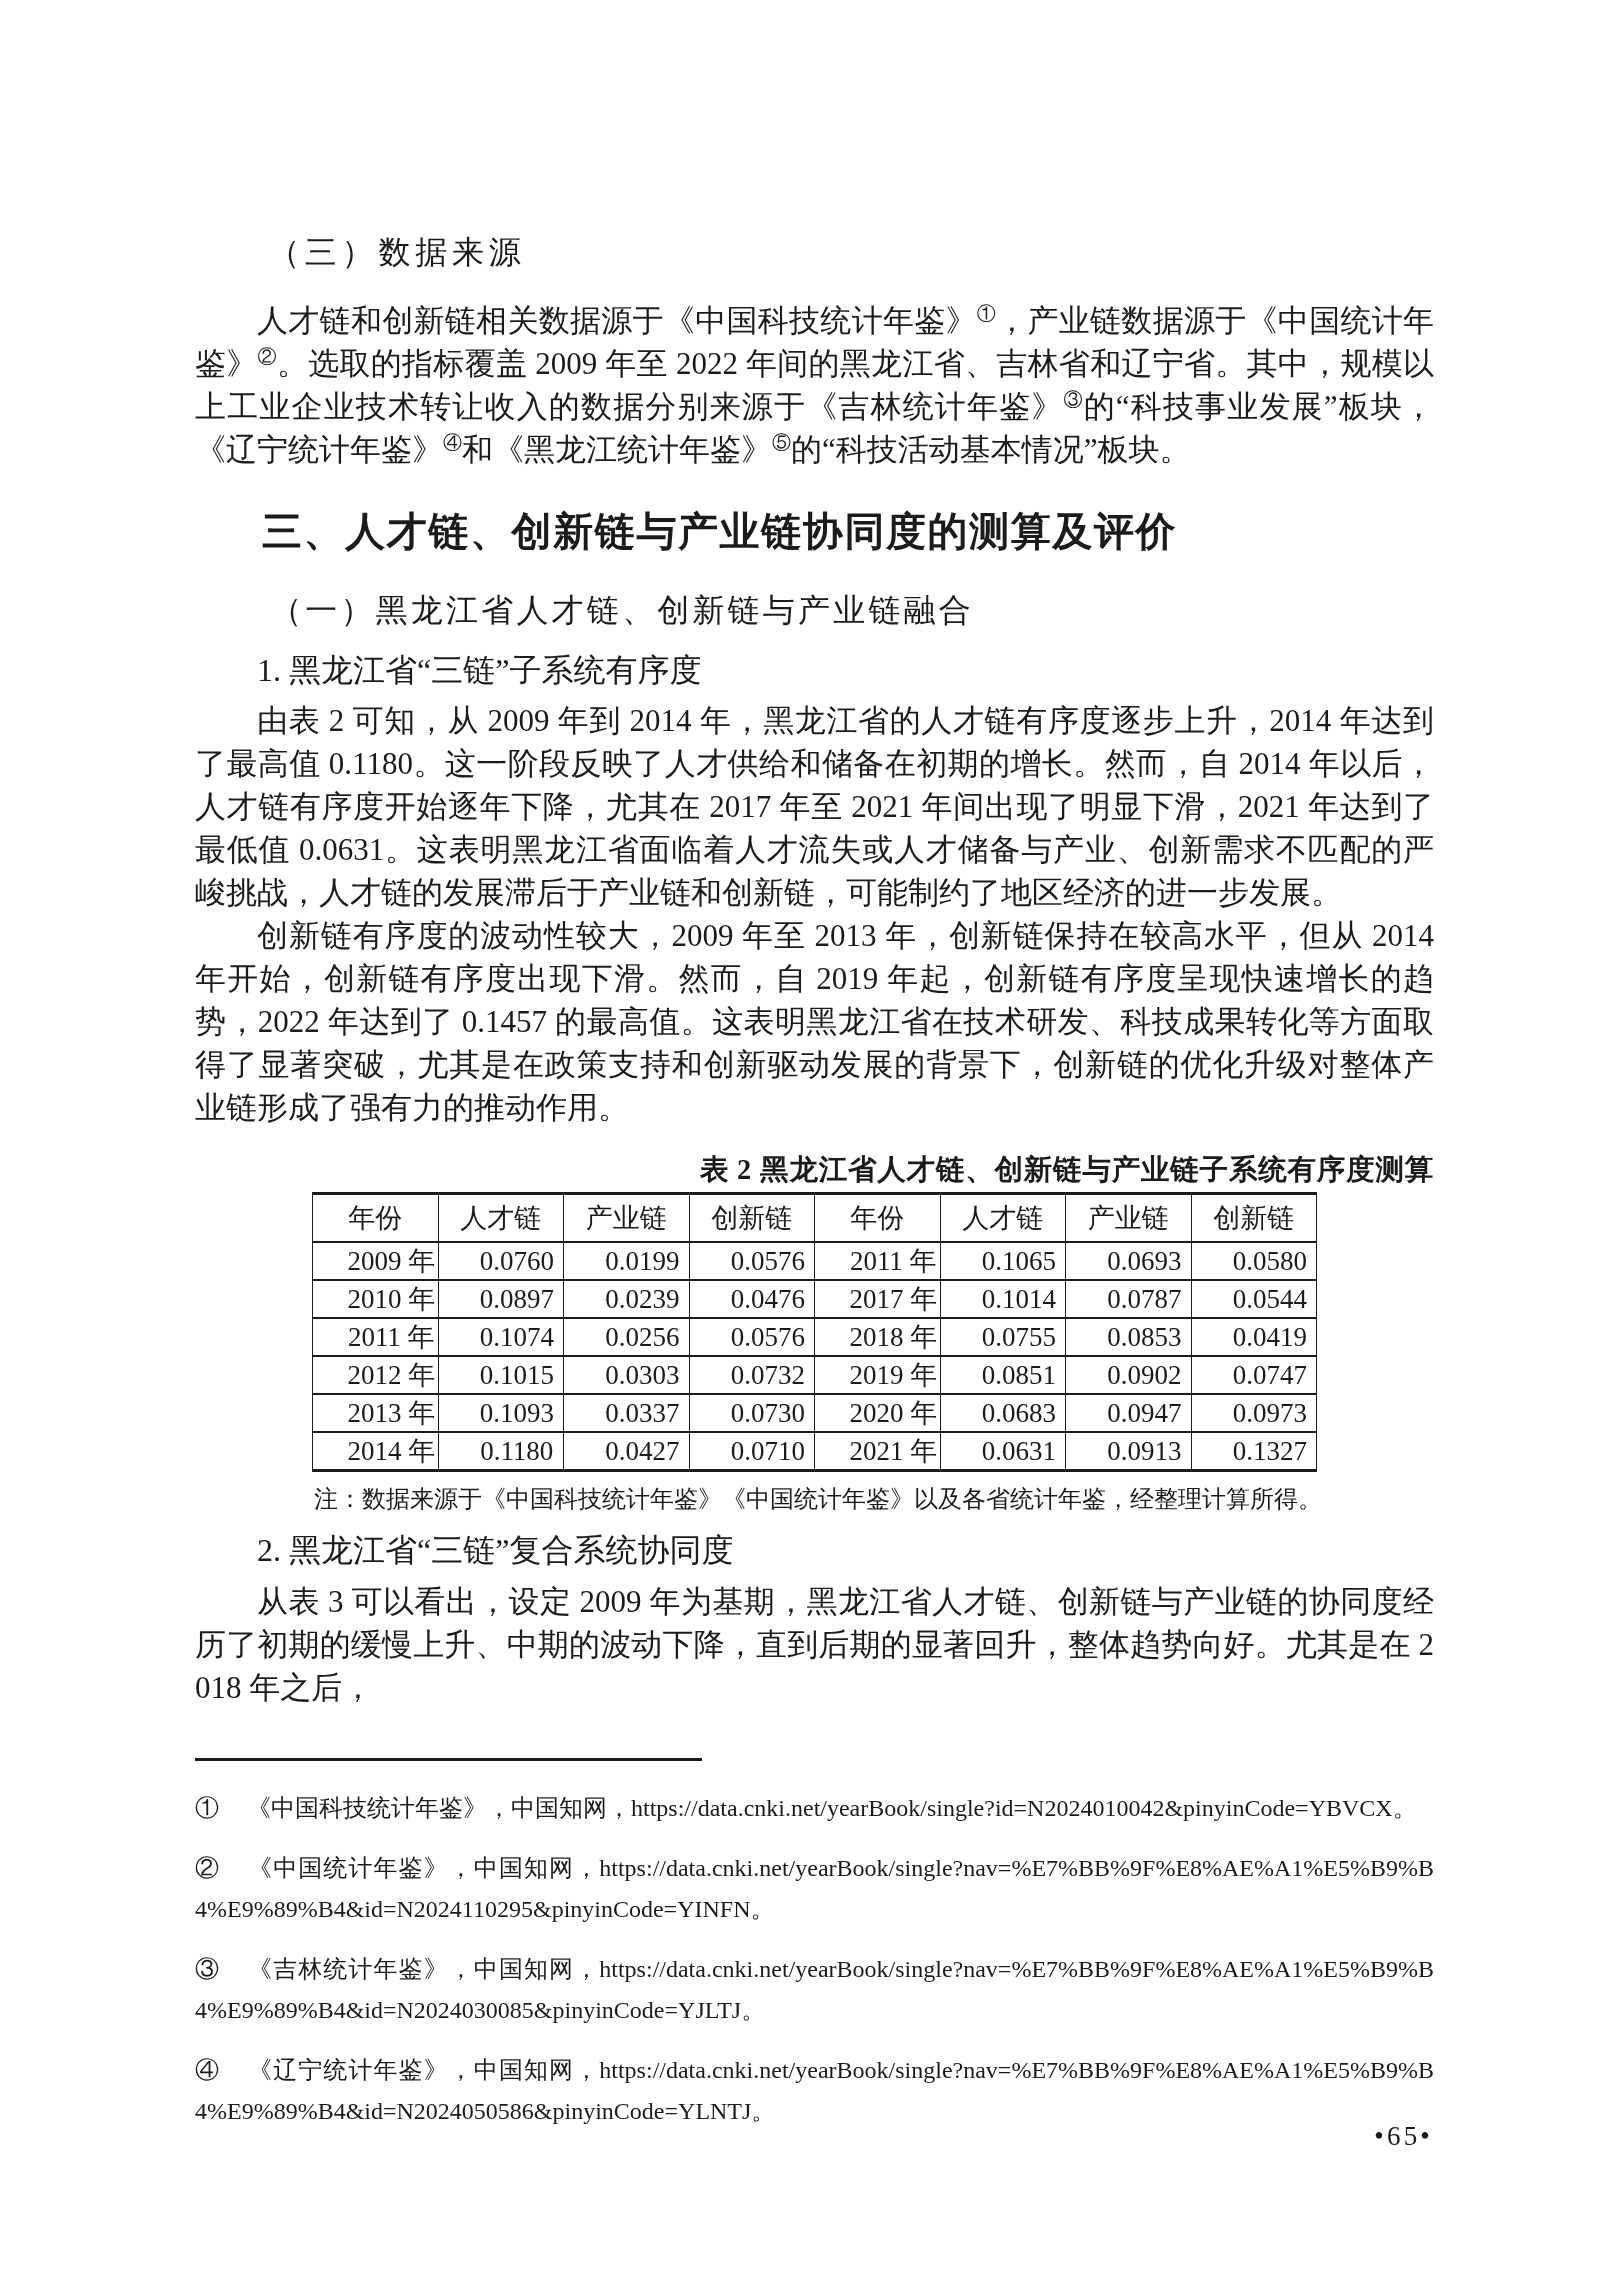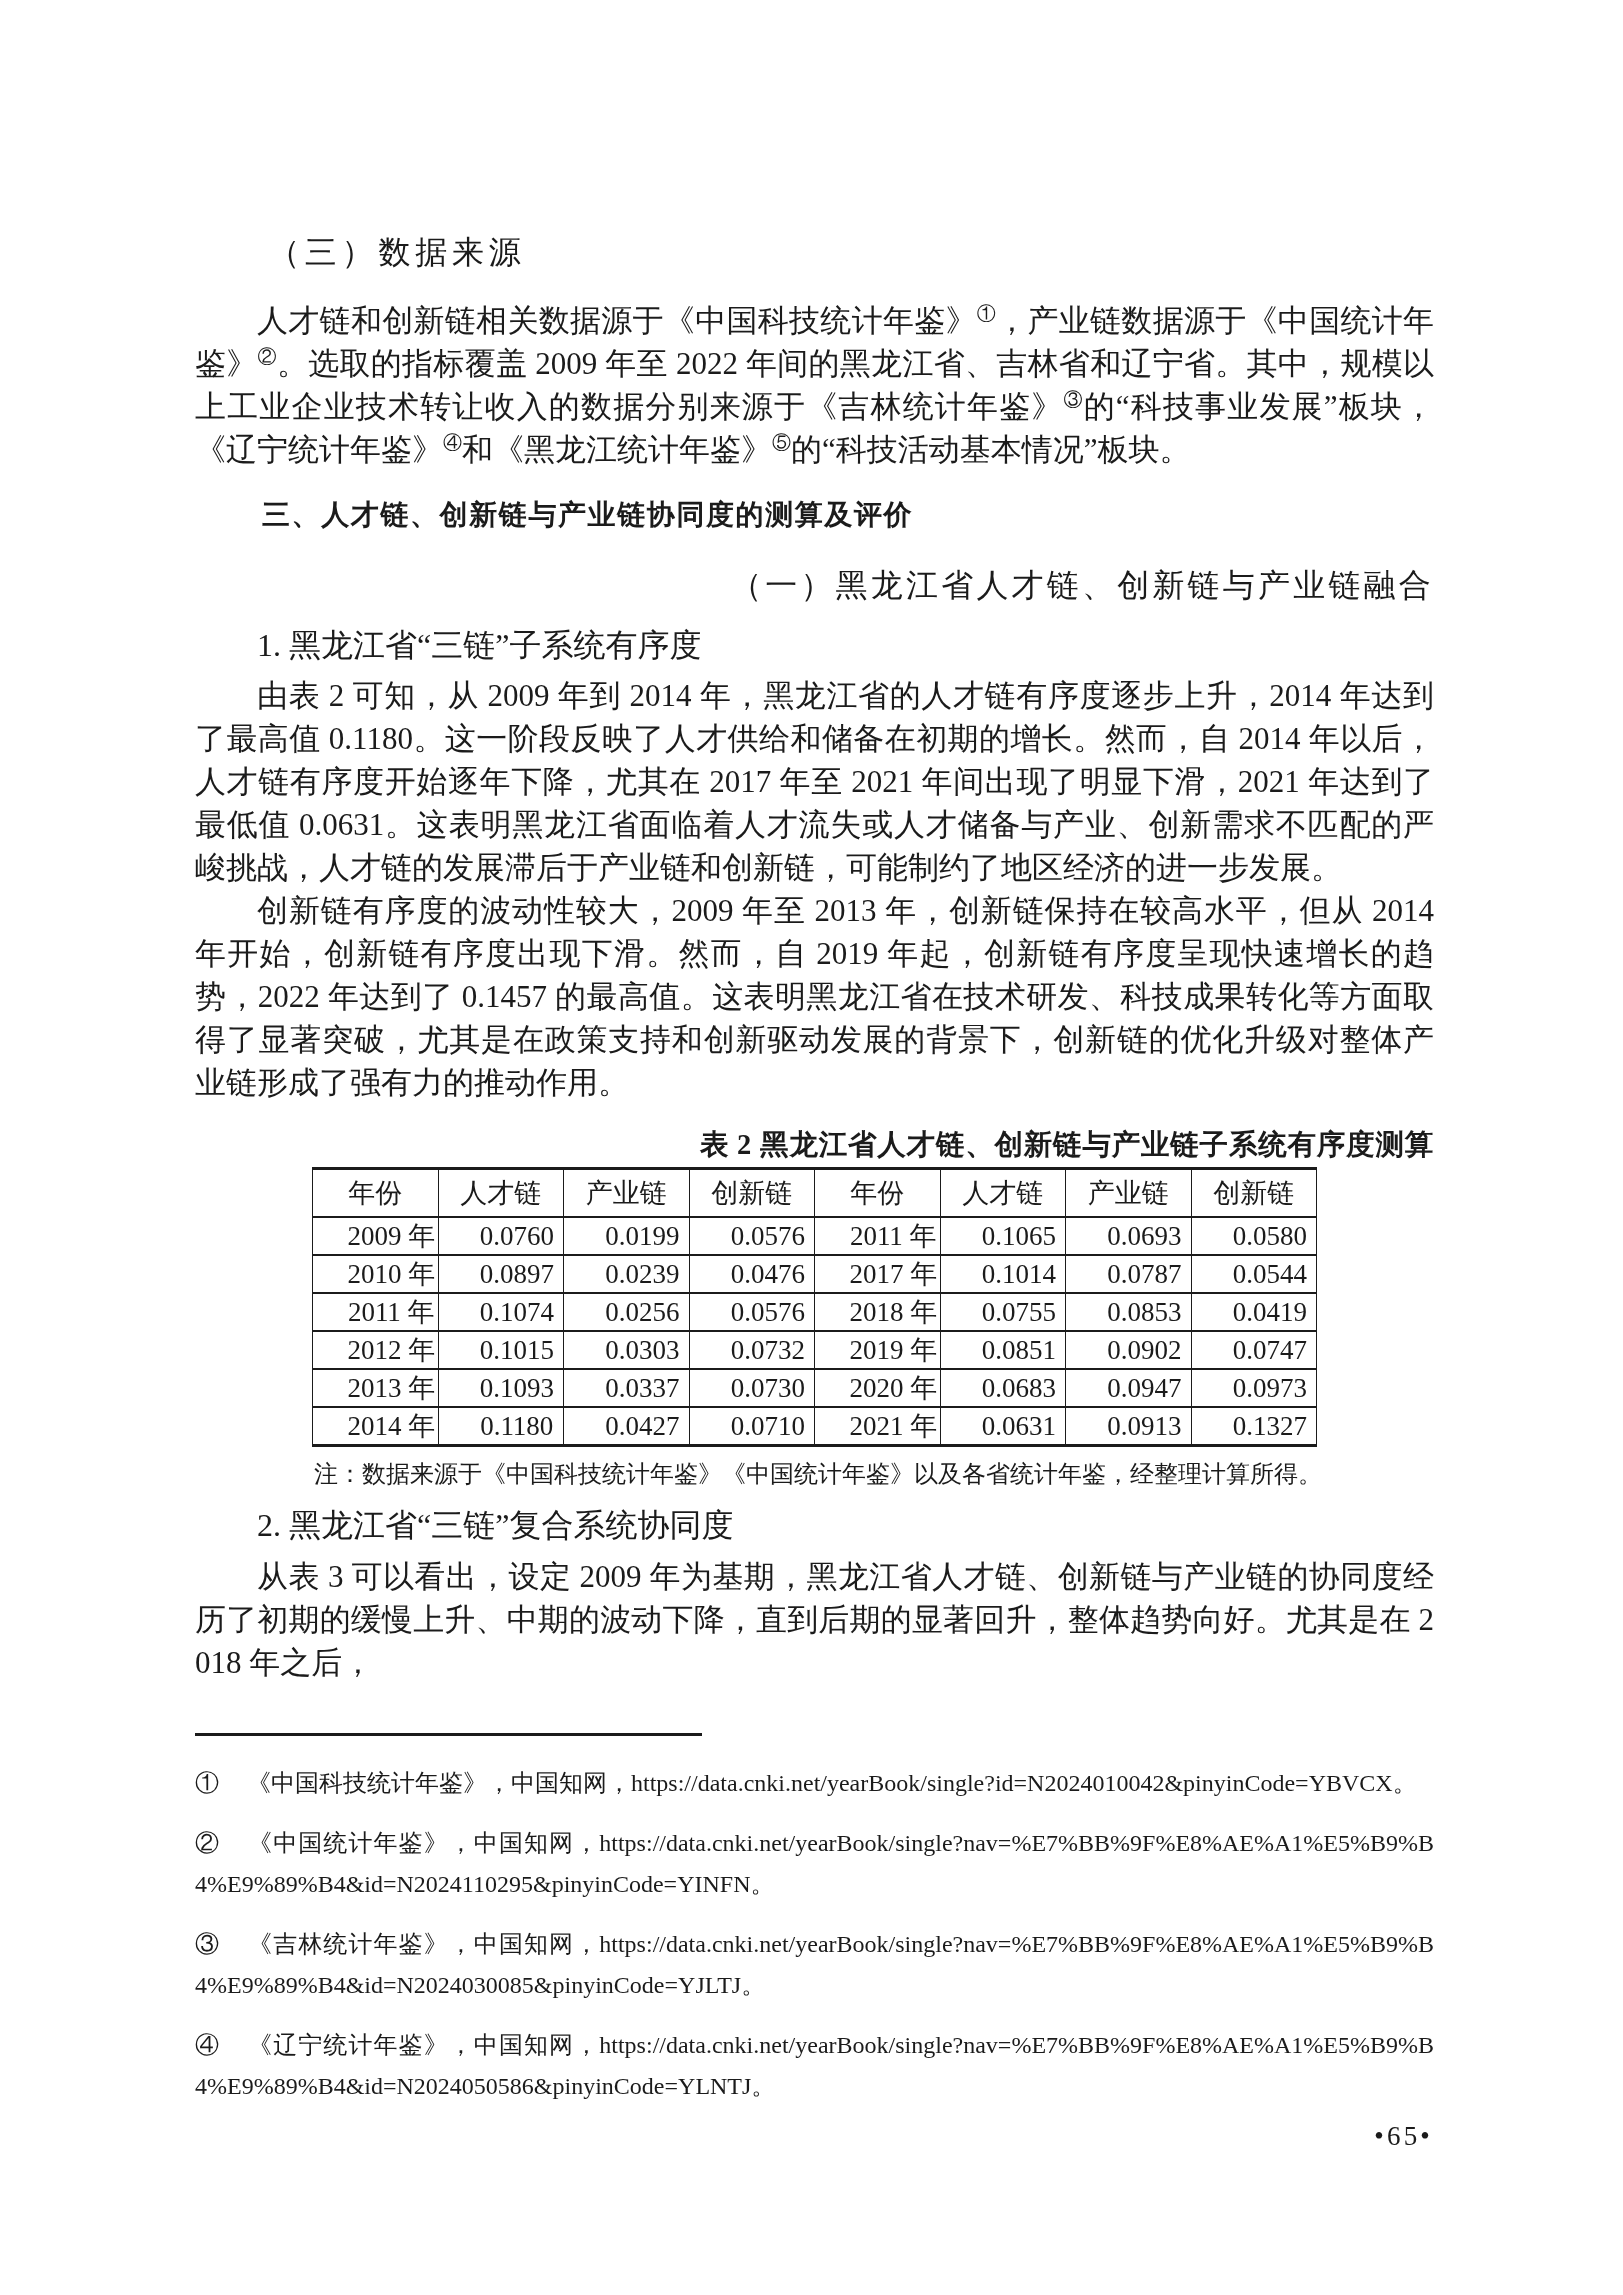--- a/index.html
+++ b/index.html
@@ -15,33 +15,32 @@
   }
   
   .h-kai{
     font-size:32px;
     font-weight:normal;
     letter-spacing:4.8px;
     margin:0 0 24px 73px;
   }
   .h-main{
     font-family:"Liberation Sans","DejaVu Sans",sans-serif;
-    font-size:28px;
+    font-size:40px;
     font-weight:bold;
     letter-spacing:1.6px;
-    margin:25px 0 30px 0;
+    margin:33px 0 30px 0;
     text-indent:67px;
   }
   .h-sub{
     font-size:32px;
     font-weight:normal;
     letter-spacing:3.2px;
     margin:0 0 16px 0;
     text-indent:75px;
-    text-align:right;
   }
   .h-num{
     font-size:32px;
     font-weight:normal;
     margin:0 0 6.3px 0;
     text-indent:62px;
   }
   
   .body-p{
     font-size:31px;

